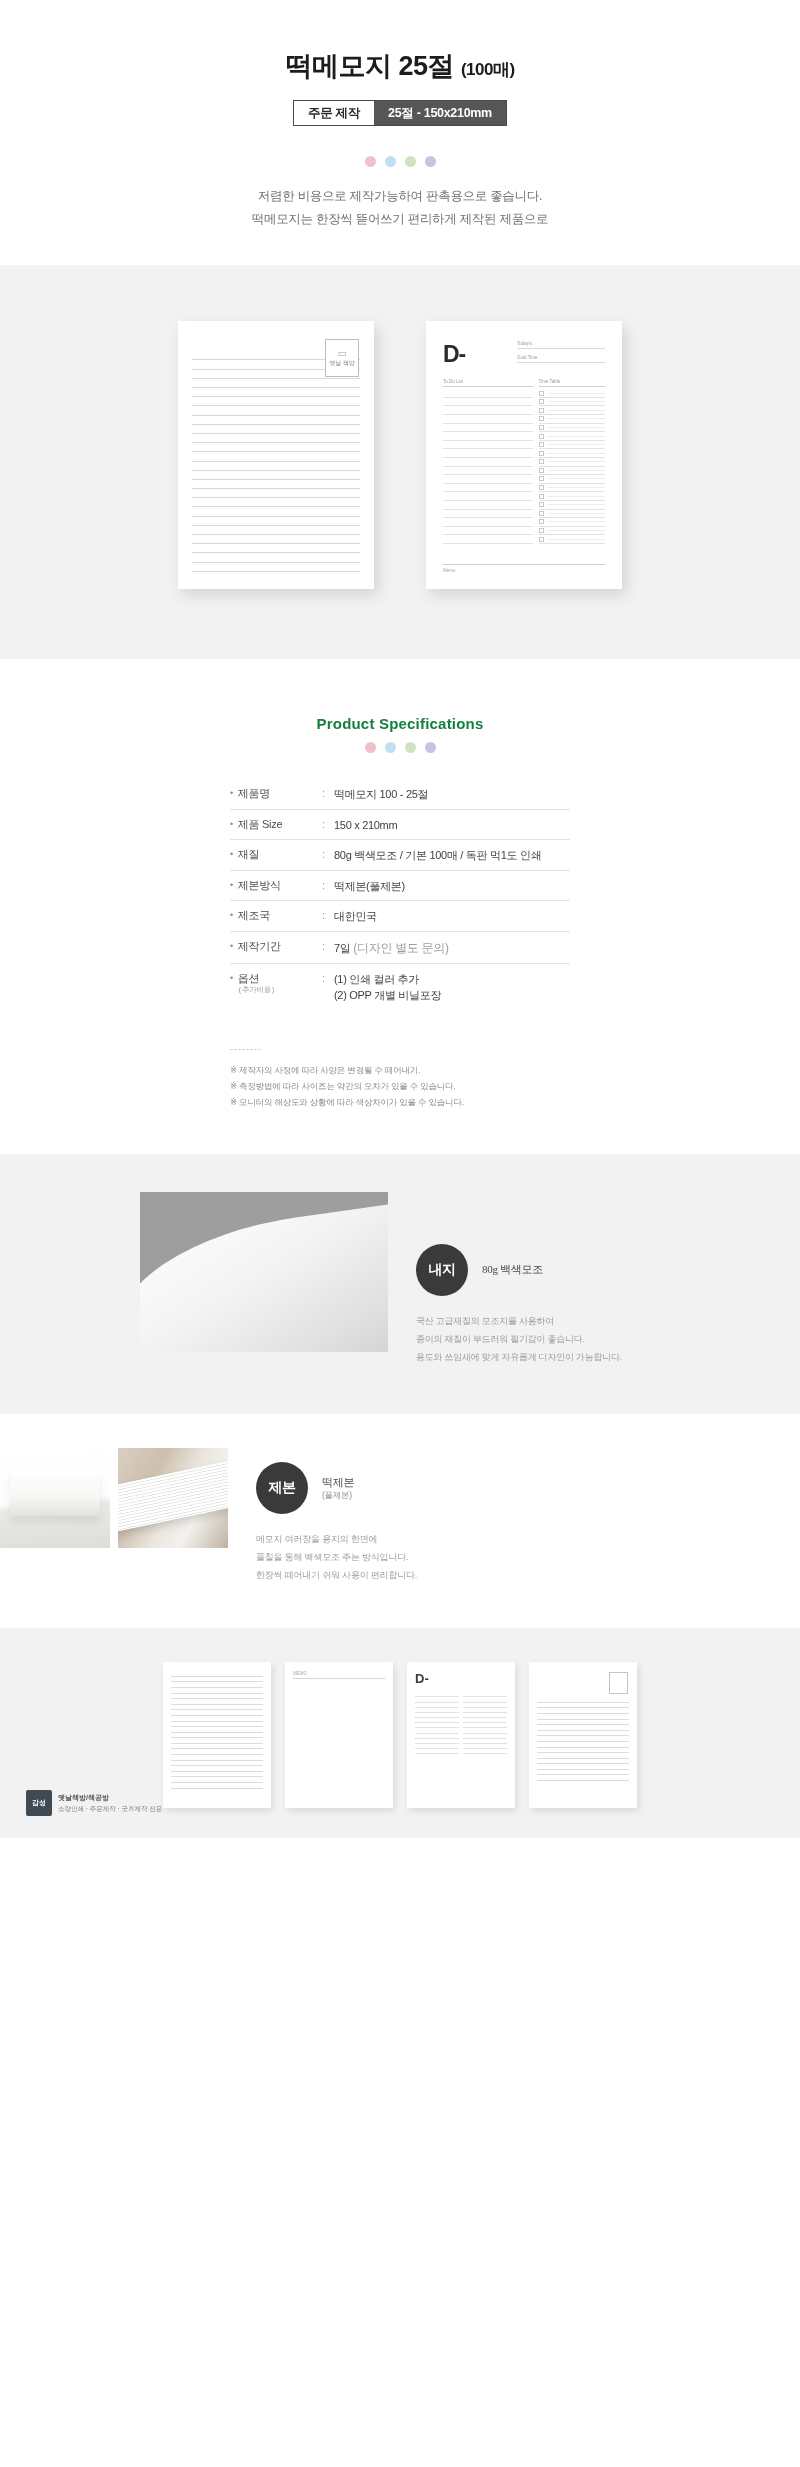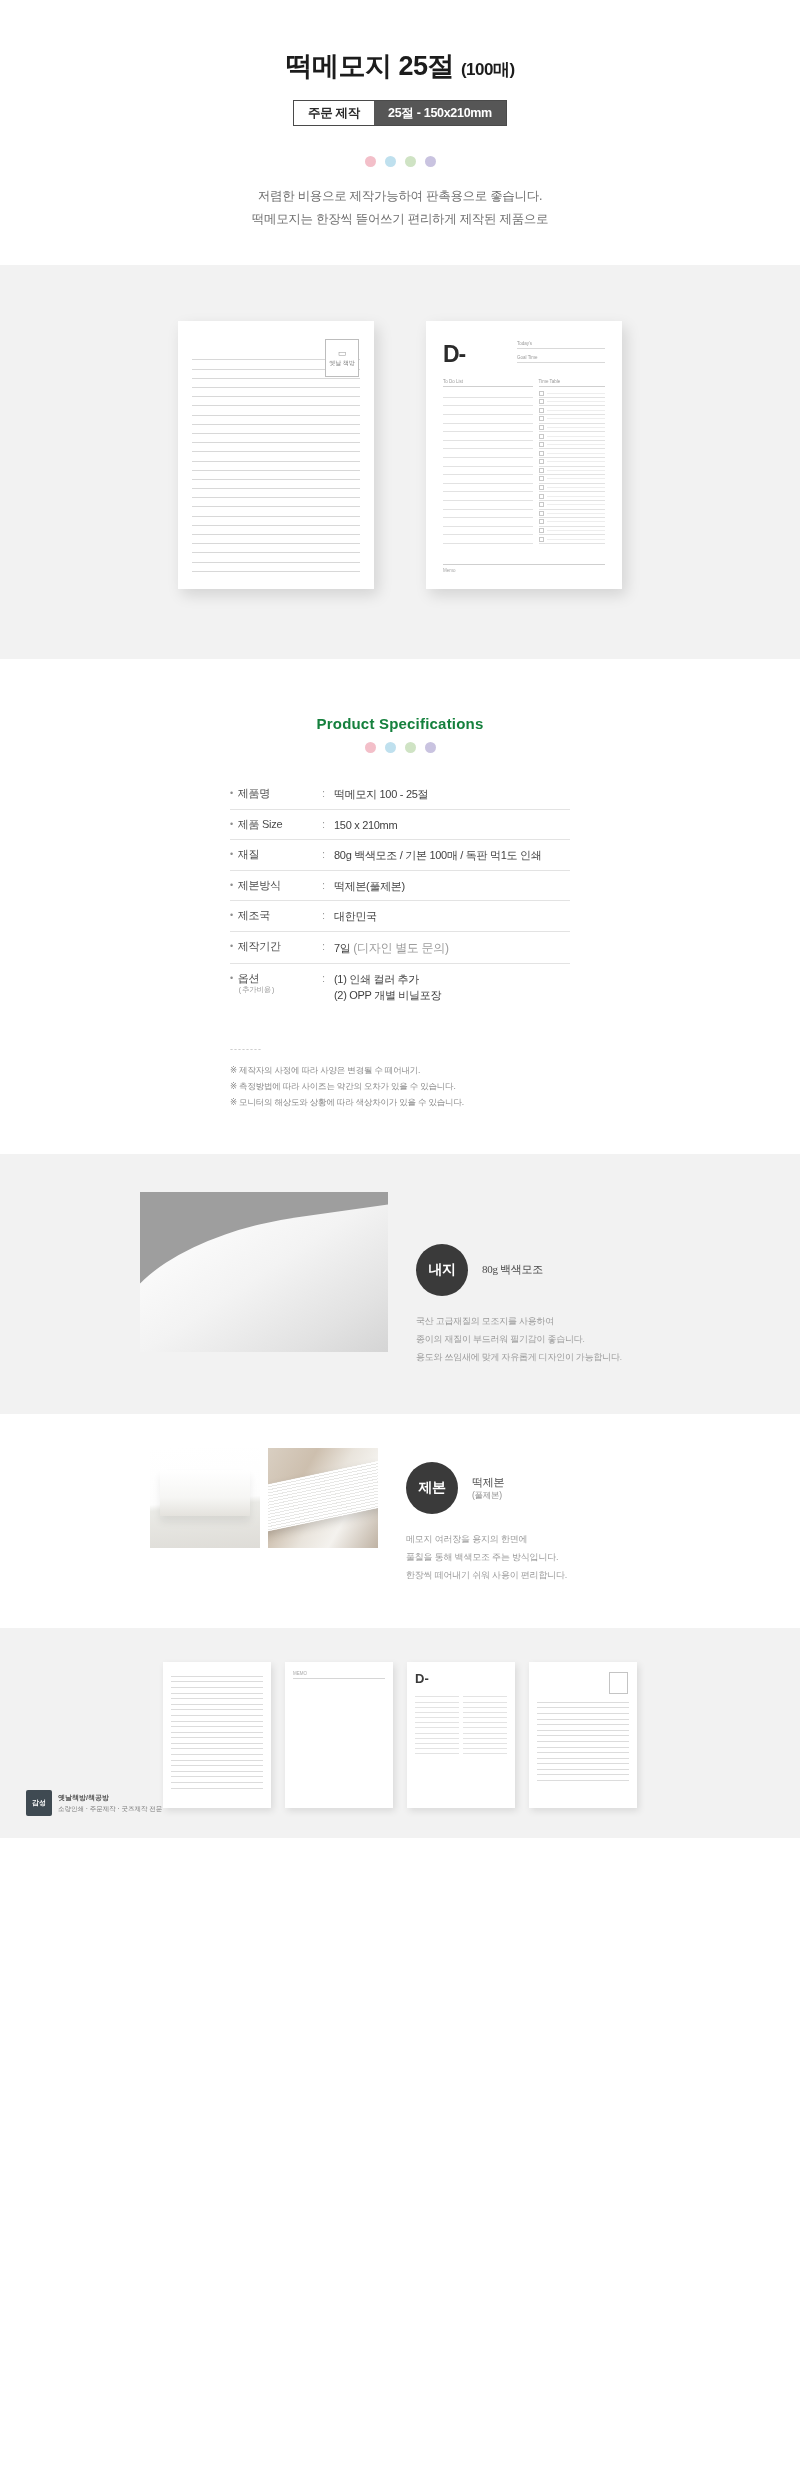--- a/index.html
+++ b/index.html
@@ -133,21 +133,21 @@
     display: flex; flex-direction: column; align-items: center; justify-content: center;
     font-size: 14px; font-weight: bold; letter-spacing: -0.5px;
     flex: none;
   }
   .tag-row { display: flex; align-items: center; gap: 14px; }
   .tag-caption { font-size: 11px; color: #4a4a4a; letter-spacing: -0.3px; line-height: 1.4; }
   .tag-caption .t2 { display: block; font-size: 8.5px; color: #8d8d8d; }
   .material-desc { margin-top: 16px; font-size: 9px; color: #9a9a9a; line-height: 2; letter-spacing: -0.2px; }
 
   
-  .binding-band { background: #ffffff; padding: 34px 0 44px; display: flex; justify-content: center; gap: 10px; }
+  .binding-band { background: #ffffff; padding: 34px 0 44px; display: flex; justify-content: flex-start; gap: 10px; }
   .bind-photos { display: flex; gap: 8px; }
   .photo-stack {
     width: 110px; height: 100px;
     background: linear-gradient(175deg, #ffffff 0%, #fdfdfd 52%, #eaeae6 58%, #dedcd7 100%);
     position: relative; overflow: hidden;
   }
   .photo-stack::before {
     content: ""; position: absolute; left: 10px; right: 10px; top: 22px; height: 46px;
     background: linear-gradient(180deg, #ffffff 0%, #f6f6f4 60%, #e4e2dd 100%);
     box-shadow: 0 6px 8px rgba(0,0,0,0.07);

